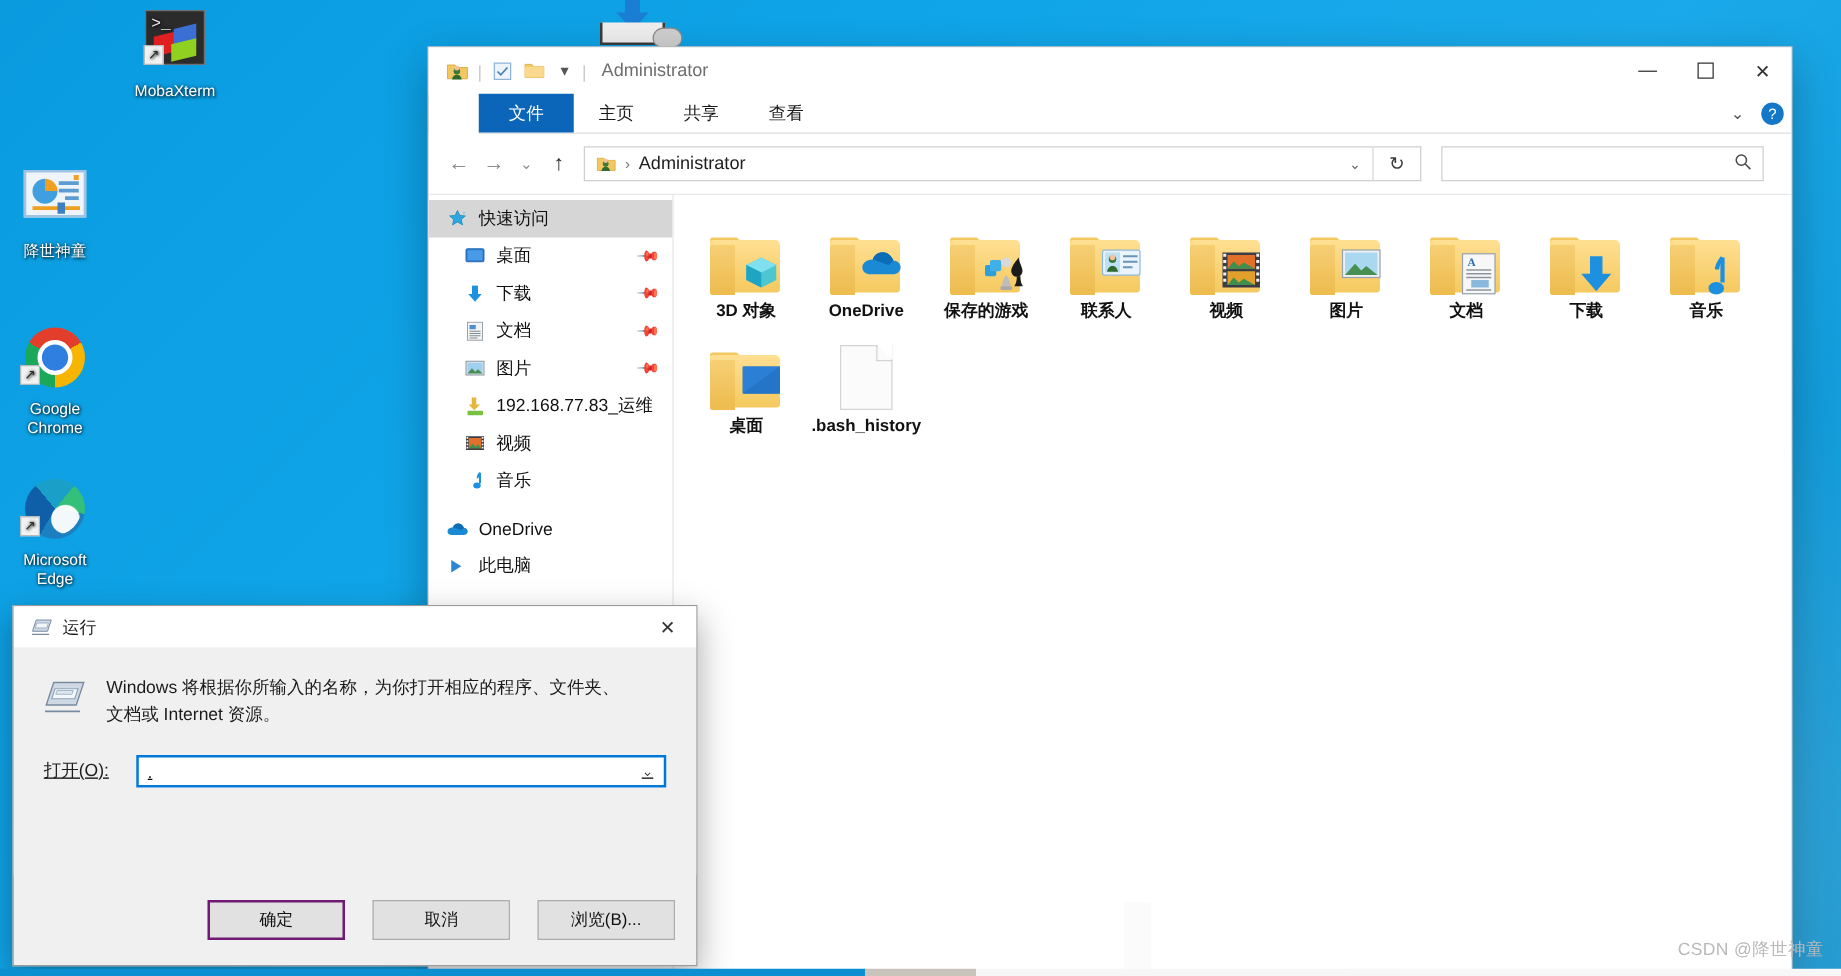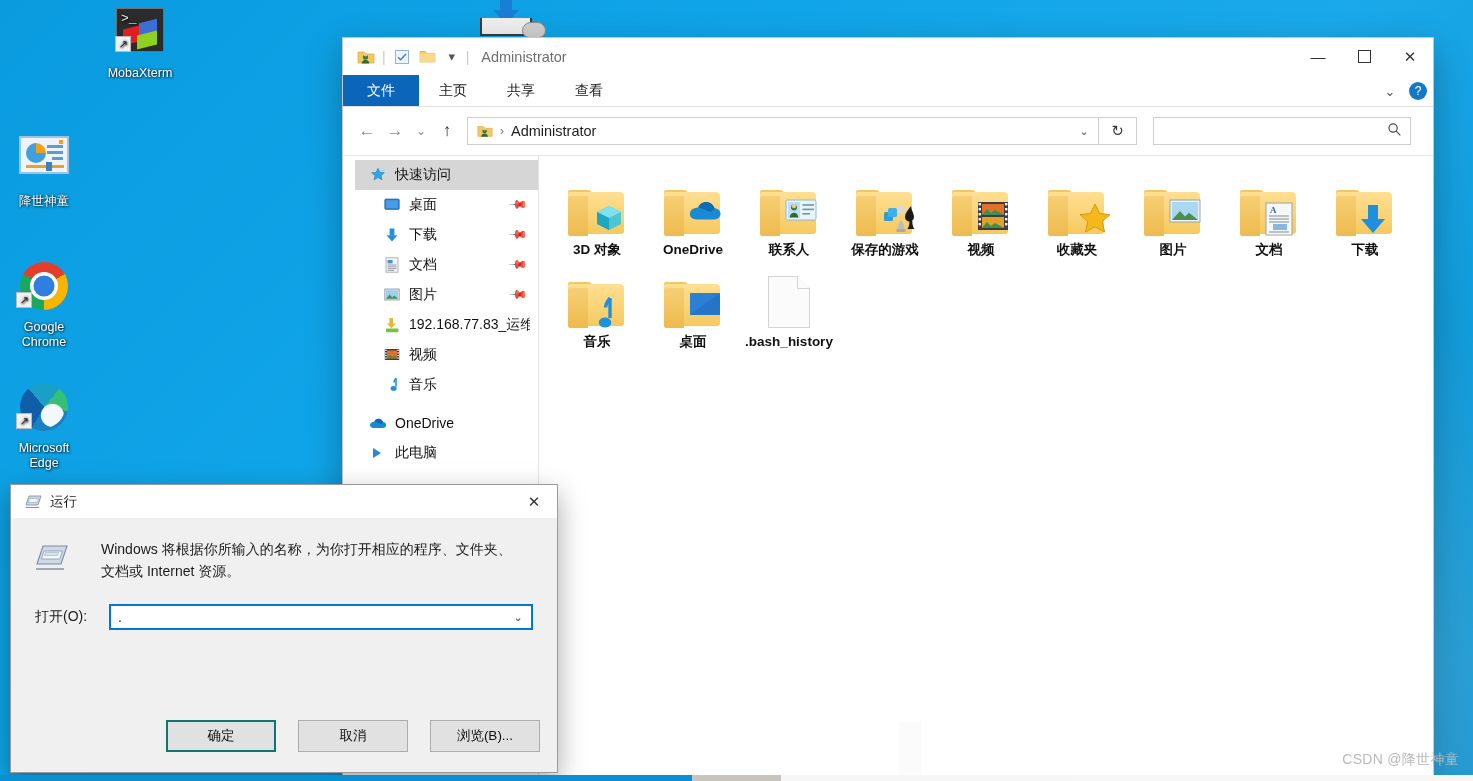--- a/index.html
+++ b/index.html
@@ -119,21 +119,21 @@
   .ex-titlebar{ height:37px; display:flex; align-items:center; background:#fff; position:relative;}
   .qat{ display:flex; align-items:center; gap:0; padding-left:10px; height:100%;}
   .qat .qicon{ width:26px; height:26px; display:flex; align-items:center; justify-content:center; }
   .qat .sep{ color:#cacaca; font-size:14px; margin:0 3px;}
   .ex-title{ font-size:14.5px; color:#6e6e6e; margin-left:9px; }
   .win-btns{ position:absolute; right:0; top:0; height:37px; display:flex;}
   .win-btn{ width:46px; height:37px; display:flex; align-items:center; justify-content:center;
     font-size:15px; color:#333; cursor:default;}
 
   .ex-ribbon{ height:32px; background:#fff; display:flex; align-items:stretch; position:relative;
-    border-bottom:1px solid #dededd;}
+    border-bottom:1px solid #dededd;margin-left:40px;}
   .rb-tab{ padding:0 20px; display:flex; align-items:center; font-size:14px; color:#1a1a1a; cursor:default;}
   .rb-tab.file{ background:#0b65b8; color:#fff; padding:0 24px;}
   .rb-right{ position:absolute; right:6px; top:0; height:32px; display:flex; align-items:center; gap:8px;}
   .rb-caret{ font-size:13px; color:#555; width:22px; text-align:center; cursor:default;}
   .rb-help{ width:18px;height:18px;border-radius:50%; background:#1478c8; color:#fff; font-size:12px;
     display:flex;align-items:center;justify-content:center; cursor:default;}
 
   .ex-navbar{ height:48px; display:flex; align-items:center; gap:0; padding:0 10px; background:#fff;}
   .nav-btn{ width:28px;height:30px; display:flex;align-items:center;justify-content:center;
     font-size:17px; color:#8c8c8c; cursor:default;}
@@ -149,21 +149,21 @@
     display:flex;align-items:center;justify-content:center;font-size:15px;color:#3b3b3b; cursor:default;}
   .search-box{ width:258px; height:28px; margin-left:16px; border:1px solid #cfcfcf; background:#fff;
     display:flex; align-items:center; padding:0 8px;}
   .search-box input{ border:none; outline:none; flex:1; font-size:13px; font-family:inherit; color:#222; background:transparent;}
   .search-ico{ color:#5a5a5a; font-size:14px; }
 
   .ex-body{ flex:1; display:flex; min-height:0; border-top:1px solid #e8e8e8;}
   
   .nav-pane{ width:196px; background:#fff; border-right:1px solid #e4e4e4; padding-top:4px;
     overflow:hidden; position:relative;}
-  .nav-row{ height:30px; display:flex; align-items:center; padding:0 8px 0 12px; font-size:14px; color:#111; cursor:default; position:relative;margin-left:12px;}
+  .nav-row{ height:30px; display:flex; align-items:center; padding:0 8px 0 12px; font-size:14px; color:#111; cursor:default; position:relative;}
   .nav-row.sel{ background:#d6d6d6;}
   .nav-row .ni{ width:22px; display:flex; align-items:center; justify-content:center; margin-right:6px; flex:0 0 22px;}
   .nav-row .nt{ white-space:nowrap; overflow:hidden;}
   .nav-row .pin{ position:absolute; right:12px; color:#6d6d6d; font-size:12px; transform:rotate(45deg);}
   .nav-row.indent .ni{ margin-left:14px;}
   .nav-row.group .ni{ margin-left:0;}
 
   
   .content-pane{ flex:1; background:#fff; position:relative; padding:16px 0 0 10px; overflow:hidden;}
   .tile-grid{ display:flex; flex-wrap:wrap; align-content:flex-start; gap:0px;}
@@ -195,37 +195,37 @@
     background:#f0f0f0; border:1px solid #9a9a9a;
     box-shadow: 0 10px 26px rgba(0,0,0,.34);
     display:flex; flex-direction:column;
   }
   .rd-title{ height:33px; background:#fff; display:flex; align-items:center; padding:0 0 0 14px; position:relative;}
   .rd-title .rico{ margin-right:8px; display:flex;}
   .rd-title .rtxt{ font-size:13.5px; color:#1b1b1b;}
   .rd-close{ position:absolute; right:0; top:0; width:46px; height:33px;
     display:flex;align-items:center;justify-content:center; font-size:15px; color:#333; cursor:default;}
   .rd-body{ flex:1; background:#f0f0f0; padding:20px 24px 0 24px; position:relative;}
-  .rd-top{ display:flex; gap:32px; align-items:flex-start; margin-bottom:22px;}
+  .rd-top{ display:flex; gap:16px; align-items:flex-start; margin-bottom:22px;}
   .rd-bigicon{ flex:0 0 auto; width:34px; height:30px; margin-top:4px; }
   .rd-desc{ font-size:14px; color:#1b1b1b; line-height:22px; max-width:420px;}
-  .rd-open-row{ display:flex; align-items:center; gap:12px; margin-bottom:12px;}
+  .rd-open-row{ display:flex; align-items:center; gap:12px; margin-bottom:12px;text-decoration:underline;}
   .rd-open-lbl{ font-size:14px; color:#1b1b1b; width:62px;}
   .rd-combo{ flex:1; height:26px; border:2px solid #0078d7; background:#fff; display:flex; align-items:center;
     padding:0 2px 0 7px;}
   .rd-combo input{ flex:1; border:none; outline:none; font-size:14px; font-family:inherit; color:#111; background:transparent;}
   .rd-combo .cv{ width:22px; text-align:center; color:#444; font-size:11px;}
   .rd-uac{ display:flex; align-items:center; gap:10px; padding-left:74px;}
   .rd-uac .shield{ width:17px; height:19px; position:relative;}
   .rd-uac .utxt{ font-size:13.5px; color:#1b1b1b;}
   .rd-footer{ height:72px; display:flex; align-items:center; justify-content:flex-start; gap:22px; padding-left:155px;}
   .rd-btn{ min-width:110px; height:32px; background:#e1e1e1; border:1px solid #adadad;
     font-size:13.5px; color:#111; display:flex; align-items:center; justify-content:center; cursor:default;
     font-family:inherit;}
-  .rd-btn.primary{ border:2px solid #0f766e; background:#e1e1e1;}
+  .rd-btn.primary{ border:2px solid #701a75; background:#e1e1e1;}
 
   
   #watermark{ position:absolute; right:14px; bottom:12px; font-size:14px; color:#b9b9b9;
     user-select:none; z-index:60; letter-spacing:.3px;}
 
   .bottom-strip{ position:absolute; left:0; bottom:0; width:1473px; height:6px;
     background:linear-gradient(90deg,#0b8fd0 0%, #0b8fd0 47%, #c9c4bb 47%, #c9c4bb 53%, #f6f6f6 53%, #f6f6f6 100%); }
 </style>
 </head>
 <body>
@@ -537,59 +537,59 @@
             </div>
             <span class="tlbl">OneDrive</span>
           </div>
 
           <div class="tile">
             <div class="tico">
               <div class="folder">
                   <span class="tab"></span>
                   <span class="back"></span>
                   <span class="front"></span>
+                <span class="emb" style="right:-2px;bottom:2px;">
+                  <svg width="36" height="36" viewBox="0 0 36 36">
+                    <rect x="2" y="10" width="9" height="9" rx="1.6" fill="#2f9fd8"></rect>
+                    <rect x="6" y="6" width="9" height="9" rx="1.6" fill="#3fb0e8"></rect>
+                    <ellipse cx="19" cy="8" rx="4" ry="4" fill="#d9d9d9"></ellipse>
+                    <path d="M15.6 28c0-5 1.6-8 3.4-10 1.8 2 3.4 5 3.4 10z" fill="#bdbdbd"></path>
+                    <rect x="14.4" y="27" width="9.2" height="3" rx="1" fill="#a9a9a9"></rect>
+                    <path d="M29 4c-3.2 4-6 7.5-6 11a4.4 4.4 0 009 0c0-3.5-2.8-7-3-11z" fill="#1b1b1b"></path>
+                    <path d="M27.4 19c.2 3.4-.6 6-2 8h7c-1.4-2-2.2-4.6-2-8z" fill="#1b1b1b"></path>
+                  </svg>
+                </span>
+              </div>
+            </div>
+            <span class="tlbl">保存的游戏</span>
+          </div>
+
+          <div class="tile">
+            <div class="tico">
+              <div class="folder">
+                  <span class="tab"></span>
+                  <span class="back"></span>
+                  <span class="front"></span>
                 <span class="emb" style="bottom:5px;">
                   <svg width="32" height="22" viewBox="0 0 32 22">
                     <rect x="1" y="1" width="30" height="20" rx="1.6" fill="#eaf4fc" stroke="#8fb8d8"></rect>
                     <rect x="3" y="3" width="12" height="16" fill="#bfe0f4"></rect>
                     <circle cx="9" cy="8.4" r="3" fill="#3b7a3b"></circle>
                     <circle cx="9" cy="7" r="2.2" fill="#f0c29a"></circle>
                     <path d="M4.6 18.4c.6-3.2 2.4-4.6 4.4-4.6s3.8 1.4 4.4 4.6z" fill="#2f6b2f"></path>
                     <g stroke="#6a93b5" stroke-width="1.6">
                       <line x1="17.4" y1="6" x2="29" y2="6"></line>
                         <line x1="17.4" y1="10.4" x2="29" y2="10.4"></line>
                       <line x1="17.4" y1="14.8" x2="25" y2="14.8"></line>
                     </g>
                   </svg>
                 </span>
               </div>
             </div>
             <span class="tlbl">联系人</span>
-          </div>
-
-          <div class="tile">
-            <div class="tico">
-              <div class="folder">
-                  <span class="tab"></span>
-                  <span class="back"></span>
-                  <span class="front"></span>
-                <span class="emb" style="right:-2px;bottom:2px;">
-                  <svg width="36" height="36" viewBox="0 0 36 36">
-                    <rect x="2" y="10" width="9" height="9" rx="1.6" fill="#2f9fd8"></rect>
-                    <rect x="6" y="6" width="9" height="9" rx="1.6" fill="#3fb0e8"></rect>
-                    <ellipse cx="19" cy="8" rx="4" ry="4" fill="#d9d9d9"></ellipse>
-                    <path d="M15.6 28c0-5 1.6-8 3.4-10 1.8 2 3.4 5 3.4 10z" fill="#bdbdbd"></path>
-                    <rect x="14.4" y="27" width="9.2" height="3" rx="1" fill="#a9a9a9"></rect>
-                    <path d="M29 4c-3.2 4-6 7.5-6 11a4.4 4.4 0 009 0c0-3.5-2.8-7-3-11z" fill="#1b1b1b"></path>
-                    <path d="M27.4 19c.2 3.4-.6 6-2 8h7c-1.4-2-2.2-4.6-2-8z" fill="#1b1b1b"></path>
-                  </svg>
-                </span>
-              </div>
-            </div>
-            <span class="tlbl">保存的游戏</span>
           </div>
 
 
           <div class="tile">
             <div class="tico">
               <div class="folder">
                   <span class="tab"></span>
                   <span class="back"></span>
                   <span class="front"></span>
                 <span class="emb" style="bottom:3px;">
@@ -611,35 +611,20 @@
                         <rect x="28" y="17" width="2.4" height="2.4"></rect>
                       <rect x="28" y="22" width="2.4" height="2.4"></rect>
                     </g>
                   </svg>
                 </span>
               </div>
             </div>
             <span class="tlbl">视频</span>
           </div>
 
-          <div class="tile">
-            <div class="tico">
-              <div class="folder">
-                  <span class="tab"></span>
-                  <span class="back"></span>
-                  <span class="front"></span>
-                <span class="emb" style="right:-6px;bottom:2px;">
-                  <svg width="34" height="32" viewBox="0 0 34 32">
-                    <path d="M17 2l4.6 9.6 10.4 1-7.8 7 2.4 10.4L17 24.6 7.4 30l2.4-10.4-7.8-7 10.4-1z" fill="#f5b81c" stroke="#d79a08" stroke-width="1"></path>
-                  </svg>
-                </span>
-              </div>
-            </div>
-            <span class="tlbl">收藏夹</span>
-          </div>
 
 
           <div class="tile">
             <div class="tico">
               <div class="folder">
                   <span class="tab"></span>
                   <span class="back"></span>
                   <span class="front"></span>
                 <span class="emb" style="bottom:5px;">
                   <svg width="32" height="24" viewBox="0 0 32 24">

